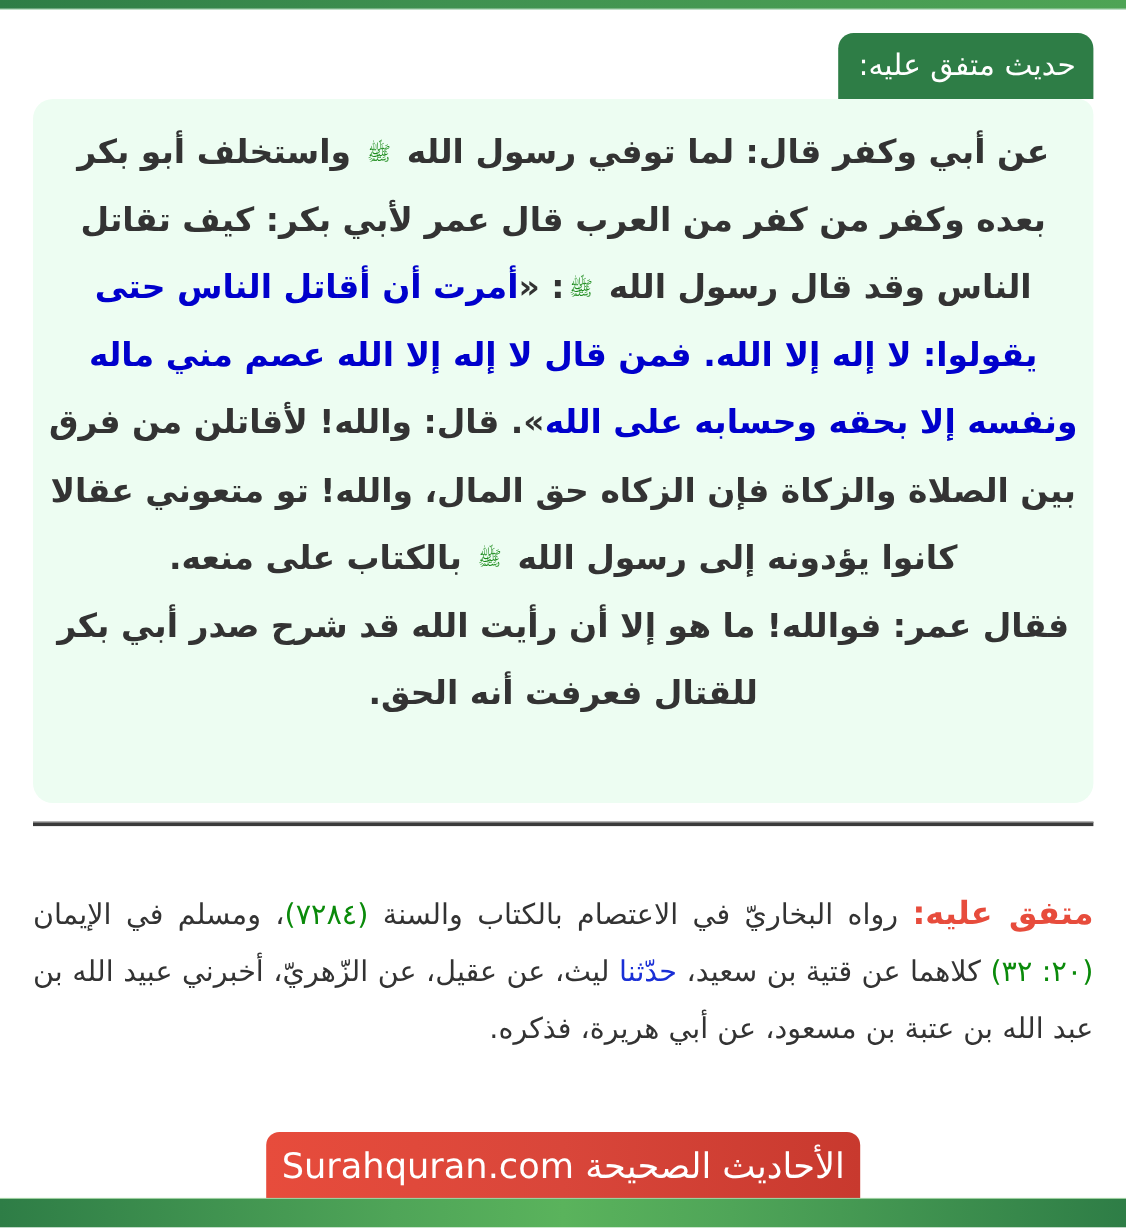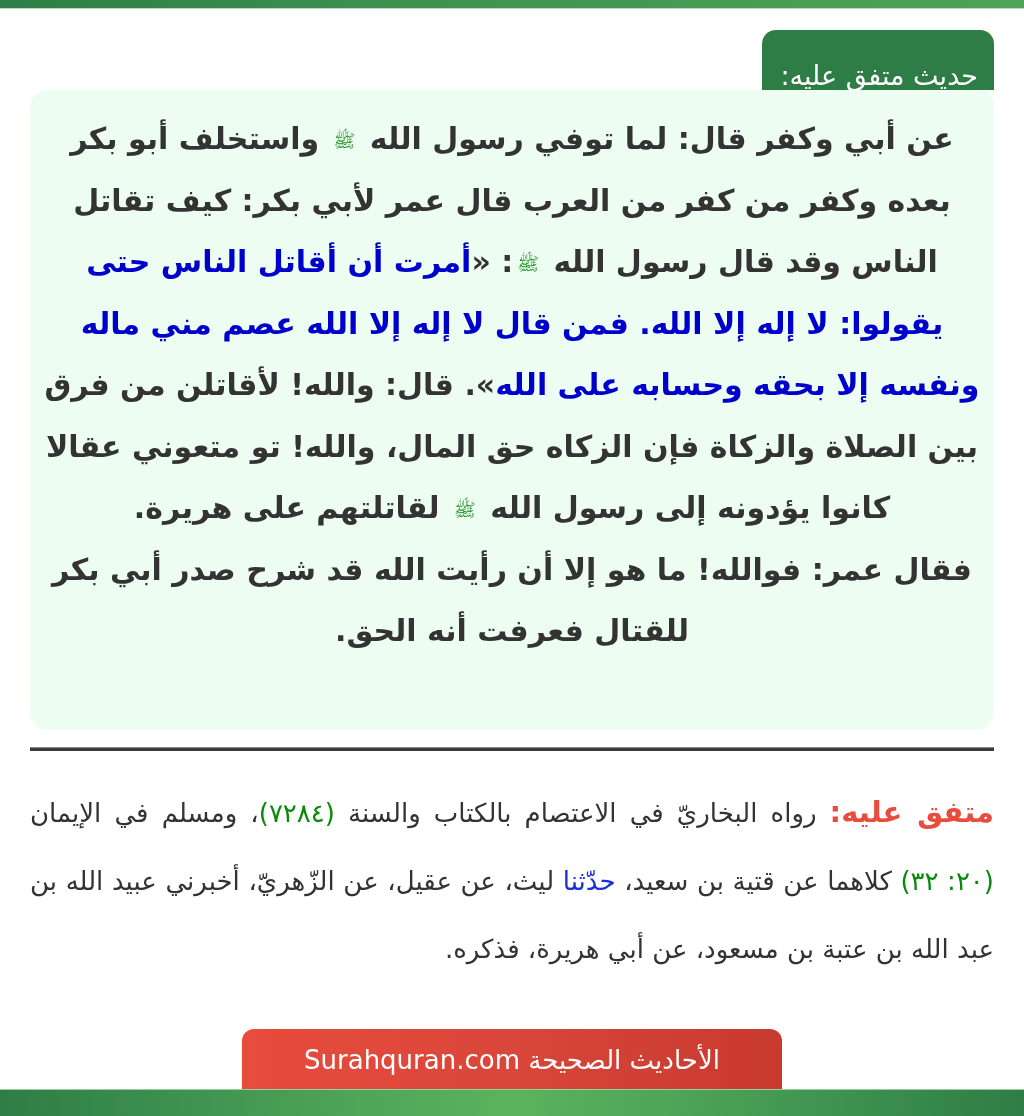--- a/index.html
+++ b/index.html
@@ -18,21 +18,21 @@
       position: absolute;
       left: 0; top: 0;
       width: 1024px; height: 9px;
       background: linear-gradient(90deg, #2e7d46 0%, #3f9150 40%, #4ea455 100%);
       border-bottom: 1px solid #b8dcc0;
     }
     .title-tab {
       position: absolute;
       right: 30px; top: 30px;
       height: 60px;
-      padding: 16px 16px 0 18px;
+      padding: 0 16px 0 18px;
       background: #2e7d46;
       color: #ffffff;
       border-radius: 14px 14px 0 0;
       font-size: 27px;
       line-height: 60px;
       direction: rtl;
       white-space: nowrap;
     }
     .hadith-box {
       position: absolute;
@@ -65,44 +65,44 @@
     }
     .divider {
       position: absolute;
       left: 30px; top: 747px;
       width: 964px; height: 4px;
       background: #3a3a3a;
       border-top: 1px solid #8a8a8a;
     }
     .source-text {
       position: absolute;
-      left: 30px; top: 778px;
+      left: 30px; top: 804px;
       width: 964px;
       direction: rtl;
       text-align: justify;
       text-align-last: right;
       font-size: 26px;
-      line-height: 68px;
+      line-height: 52px;
       color: #333333;
     }
     .source-text .label {
       color: #e74c3c;
       font-weight: bold;
       font-size: 29px;
     }
     .source-text .ref { color: #0a8a0a; }
     .source-text .narr { color: #1a2fd6; }
     .site-badge {
       position: absolute;
       left: 242px; top: 1029px;
       width: 540px; height: 60px;
       background: linear-gradient(90deg, #e74c3c 0%, #d9463a 50%, #c8392e 100%);
       border-radius: 12px 12px 0 0;
       color: #ffffff;
-      font-size: 26px;
+      font-size: 32px;
       line-height: 62px;
       text-align: center;
       direction: rtl;
       white-space: nowrap;
       text-decoration: none;
     }
     .bottom-bar {
       position: absolute;
       left: 0; top: 1089px;
       width: 1024px; height: 27px;
@@ -120,21 +120,21 @@
 </div>
 
 <div class="hadith-box"></div>
 
 <div class="hadith-text">
   <span>عن أبي وكفر قال: لما توفي رسول الله</span>
   <span class="saw">ﷺ</span>
   <span>واستخلف أبو بكر بعده وكفر من كفر من العرب قال عمر لأبي بكر: كيف تقاتل الناس وقد قال رسول الله</span>
   <span class="saw">ﷺ</span><span>: «</span><span class="quote">أمرت أن أقاتل الناس حتى يقولوا: لا إله إلا الله. فمن قال لا إله إلا الله عصم مني ماله ونفسه إلا بحقه وحسابه على الله</span><span>». قال: والله! لأقاتلن من فرق بين الصلاة والزكاة فإن الزكاه حق المال، والله! تو متعوني عقالا كانوا يؤدونه إلى رسول الله</span>
   <span class="saw">ﷺ</span>
-  <span>لقاتلتهم على هريرة.</span>
+  <span>بالكتاب على منعه.</span>
   <br>
   <span>فقال عمر: فوالله! ما هو إلا أن رأيت الله قد شرح صدر أبي بكر للقتال فعرفت أنه الحق.</span>
 </div>
 
 <div class="divider"></div>
 
 <div class="source-text">
   <span class="label">متفق عليه:</span>
   <span>رواه البخاريّ في الاعتصام بالكتاب والسنة</span>
   <span class="ref">(٧٢٨٤)</span><span>، ومسلم في الإيمان</span>

